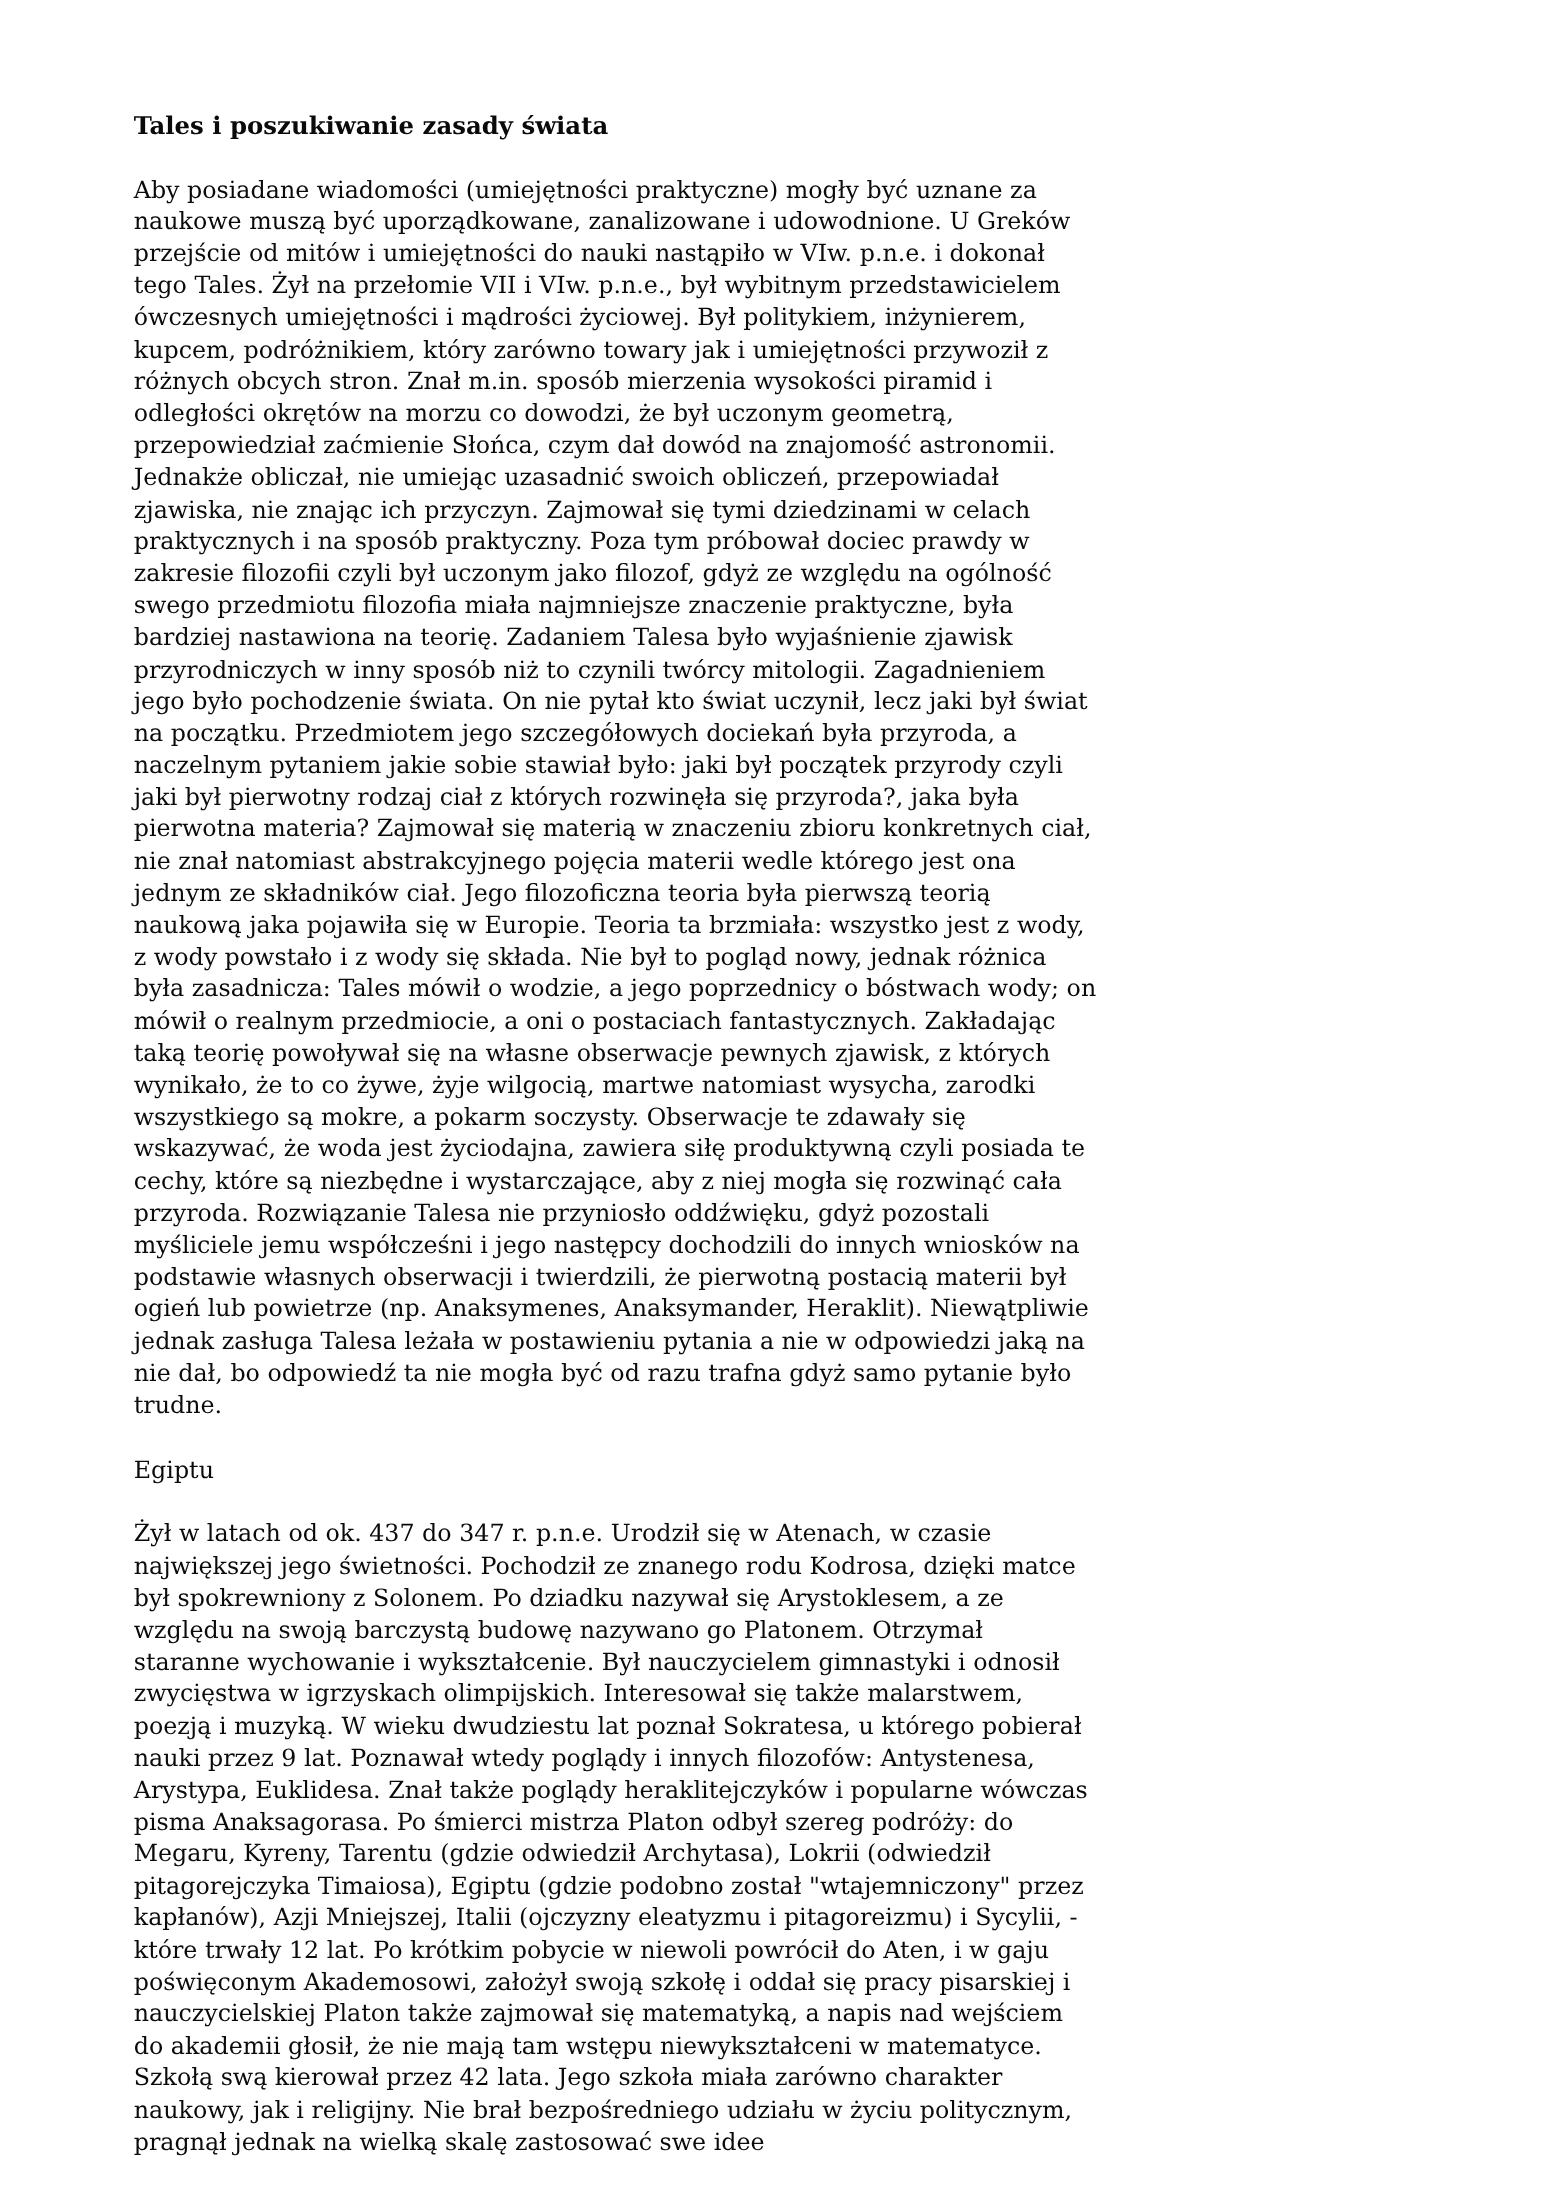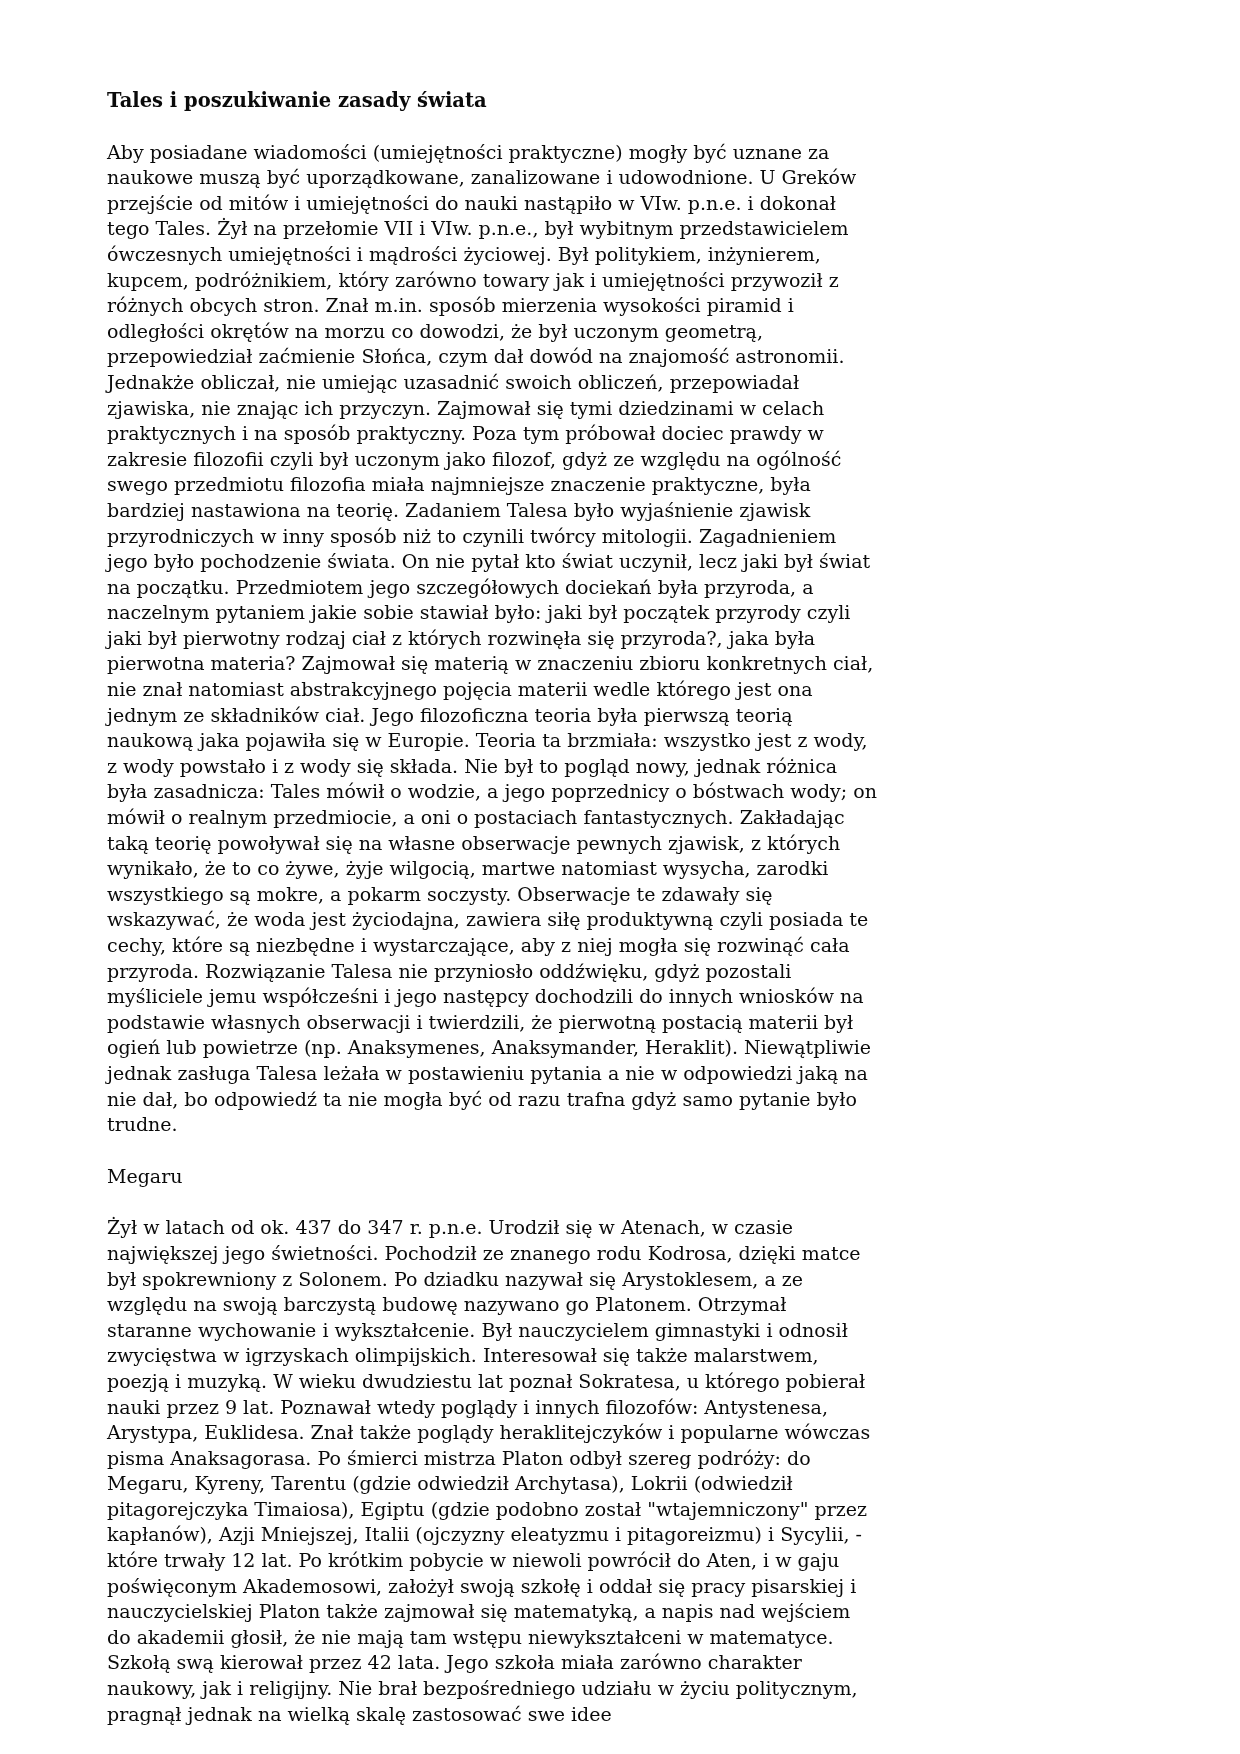--- a/index.html
+++ b/index.html
@@ -39,17 +39,17 @@
 </style>
 </head>
 <body>
 
 <div class="page">
   <div class="content">
     <h1 class="doc-title">Tales i poszukiwanie zasady świata</h1>
 
     <p class="body-text">Aby posiadane wiadomości (umiejętności praktyczne) mogły być uznane za naukowe muszą być uporządkowane, zanalizowane i udowodnione. U Greków przejście od mitów i umiejętności do nauki nastąpiło w VIw. p.n.e. i dokonał tego Tales. Żył na przełomie VII i VIw. p.n.e., był wybitnym przedstawicielem ówczesnych umiejętności i mądrości życiowej. Był politykiem, inżynierem, kupcem, podróżnikiem, który zarówno towary jak i umiejętności przywoził z różnych obcych stron. Znał m.in. sposób mierzenia wysokości piramid i odległości okrętów na morzu co dowodzi, że był uczonym geometrą, przepowiedział zaćmienie Słońca, czym dał dowód na znajomość astronomii. Jednakże obliczał, nie umiejąc uzasadnić swoich obliczeń, przepowiadał zjawiska, nie znając ich przyczyn. Zajmował się tymi dziedzinami w celach praktycznych i na sposób praktyczny. Poza tym próbował dociec prawdy w zakresie filozofii czyli był uczonym jako filozof, gdyż ze względu na ogólność swego przedmiotu filozofia miała najmniejsze znaczenie praktyczne, była bardziej nastawiona na teorię. Zadaniem Talesa było wyjaśnienie zjawisk przyrodniczych w inny sposób niż to czynili twórcy mitologii. Zagadnieniem jego było pochodzenie świata. On nie pytał kto świat uczynił, lecz jaki był świat na początku. Przedmiotem jego szczegółowych dociekań była przyroda, a naczelnym pytaniem jakie sobie stawiał było: jaki był początek przyrody czyli jaki był pierwotny rodzaj ciał z których rozwinęła się przyroda?, jaka była pierwotna materia? Zajmował się materią w znaczeniu zbioru konkretnych ciał, nie znał natomiast abstrakcyjnego pojęcia materii wedle którego jest ona jednym ze składników ciał. Jego filozoficzna teoria była pierwszą teorią naukową jaka pojawiła się w Europie. Teoria ta brzmiała: wszystko jest z wody, z wody powstało i z wody się składa. Nie był to pogląd nowy, jednak różnica była zasadnicza: Tales mówił o wodzie, a jego poprzednicy o bóstwach wody; on mówił o realnym przedmiocie, a oni o postaciach fantastycznych. Zakładając taką teorię powoływał się na własne obserwacje pewnych zjawisk, z których wynikało, że to co żywe, żyje wilgocią, martwe natomiast wysycha, zarodki wszystkiego są mokre, a pokarm soczysty. Obserwacje te zdawały się wskazywać, że woda jest życiodajna, zawiera siłę produktywną czyli posiada te cechy, które są niezbędne i wystarczające, aby z niej mogła się rozwinąć cała przyroda. Rozwiązanie Talesa nie przyniosło oddźwięku, gdyż pozostali myśliciele jemu współcześni i jego następcy dochodzili do innych wniosków na podstawie własnych obserwacji i twierdzili, że pierwotną postacią materii był ogień lub powietrze (np. Anaksymenes, Anaksymander, Heraklit). Niewątpliwie jednak zasługa Talesa leżała w postawieniu pytania a nie w odpowiedzi jaką na nie dał, bo odpowiedź ta nie mogła być od razu trafna gdyż samo pytanie było trudne.</p>
 
-    <p class="body-text section-heading">Megaru</p>
+    <p class="body-text section-heading">Egiptu</p>
 
     <p class="body-text">Żył w latach od ok. 437 do 347 r. p.n.e. Urodził się w Atenach, w czasie największej jego świetności. Pochodził ze znanego rodu Kodrosa, dzięki matce był spokrewniony z Solonem. Po dziadku nazywał się Arystoklesem, a ze względu na swoją barczystą budowę nazywano go Platonem. Otrzymał staranne wychowanie i wykształcenie. Był nauczycielem gimnastyki i odnosił zwycięstwa w igrzyskach olimpijskich. Interesował się także malarstwem, poezją i muzyką. W wieku dwudziestu lat poznał Sokratesa, u którego pobierał nauki przez 9 lat. Poznawał wtedy poglądy i innych filozofów: Antystenesa, Arystypa, Euklidesa. Znał także poglądy heraklitejczyków i popularne wówczas pisma Anaksagorasa. Po śmierci mistrza Platon odbył szereg podróży: do Megaru, Kyreny, Tarentu (gdzie odwiedził Archytasa), Lokrii (odwiedził pitagorejczyka Timaiosa), Egiptu (gdzie podobno został "wtajemniczony" przez kapłanów), Azji Mniejszej, Italii (ojczyzny eleatyzmu i pitagoreizmu) i Sycylii, - które trwały 12 lat. Po krótkim pobycie w niewoli powrócił do Aten, i w gaju poświęconym Akademosowi, założył swoją szkołę i oddał się pracy pisarskiej i nauczycielskiej Platon także zajmował się matematyką, a napis nad wejściem do akademii głosił, że nie mają tam wstępu niewykształceni w matematyce. Szkołą swą kierował przez 42 lata. Jego szkoła miała zarówno charakter naukowy, jak i religijny. Nie brał bezpośredniego udziału w życiu politycznym, pragnął jednak na wielką skalę zastosować swe idee</p>
   </div>
 </div>
 
 </body></html>

